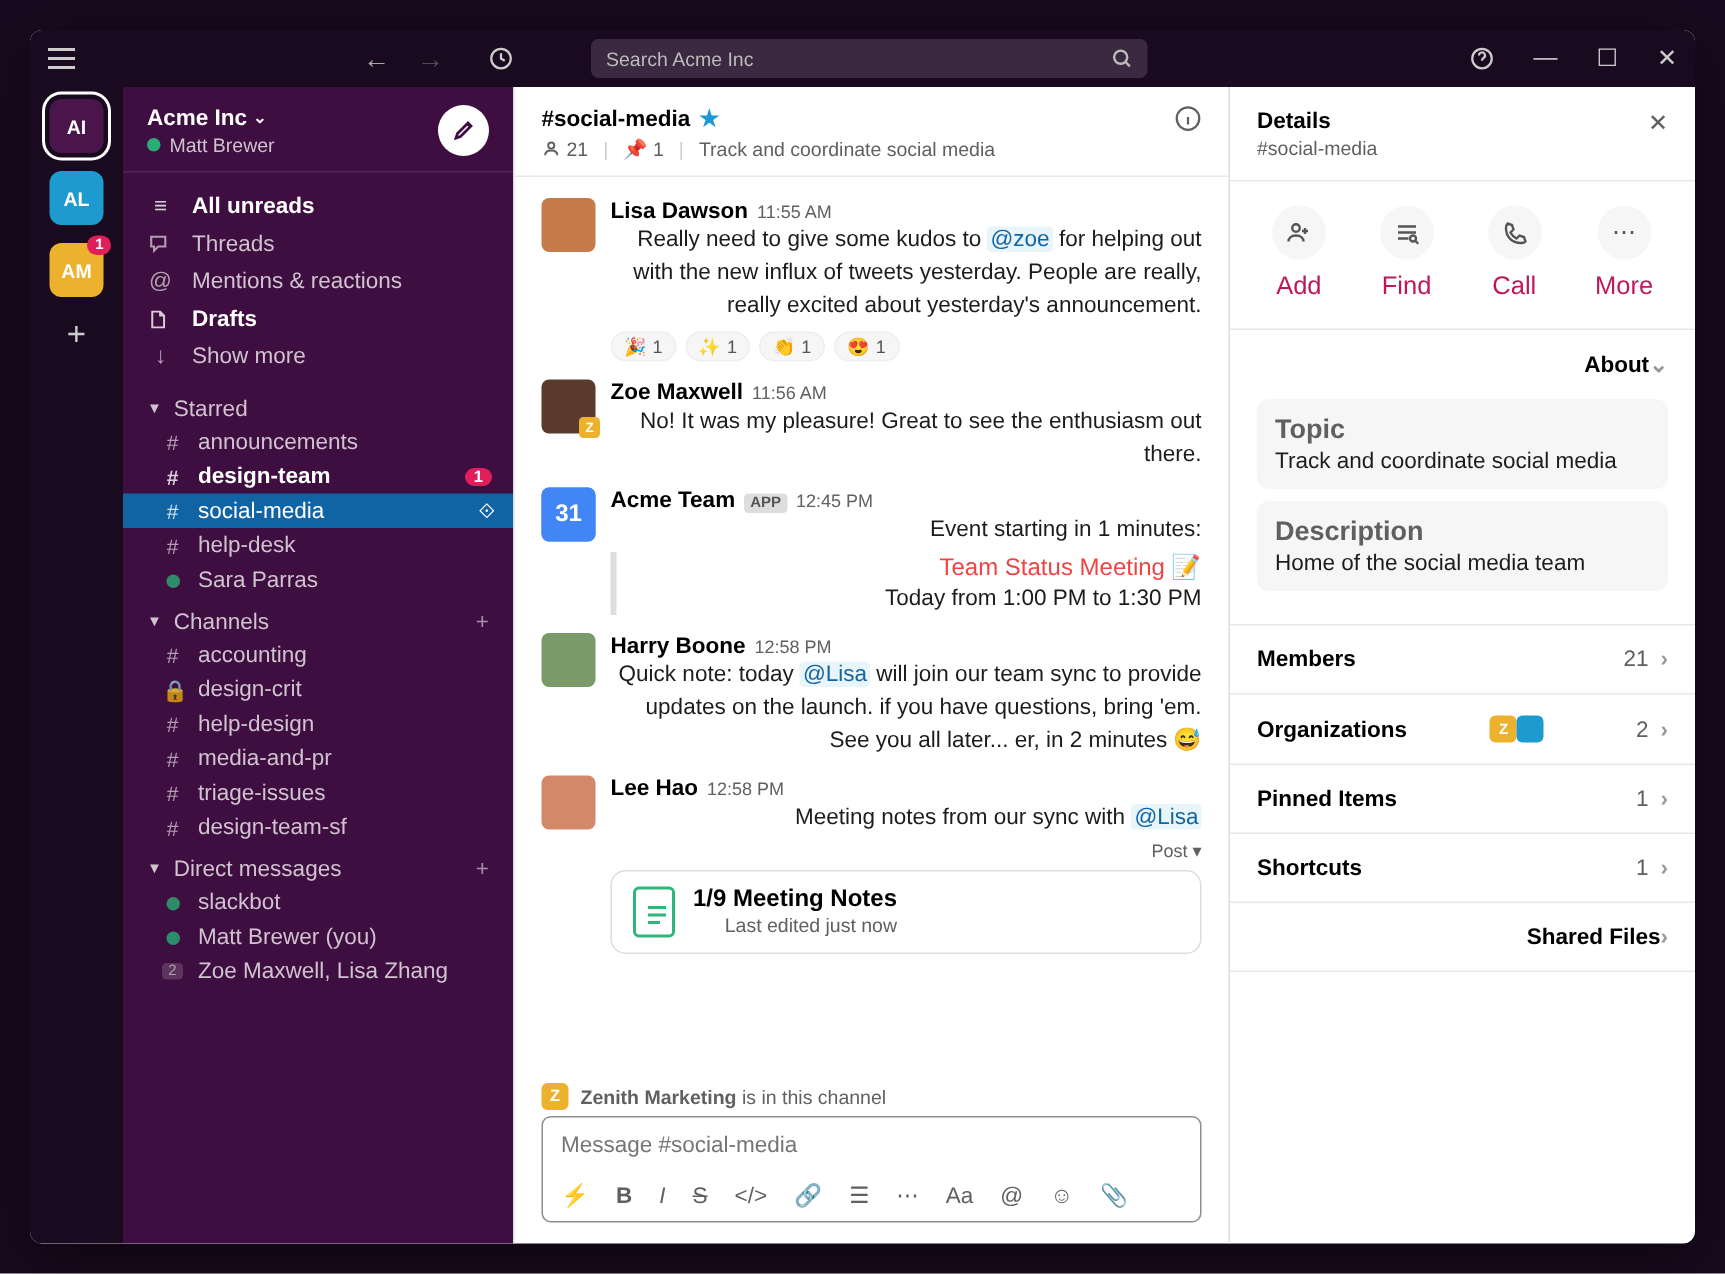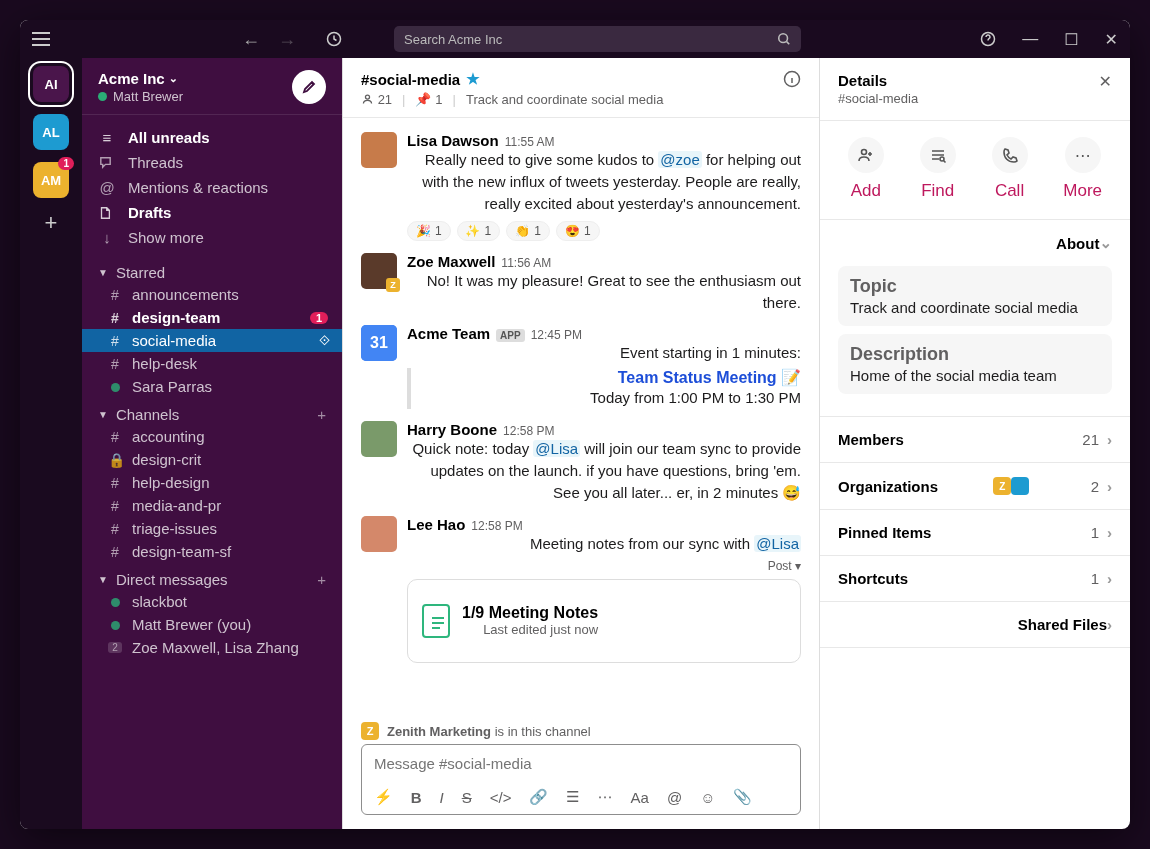--- a/index.html
+++ b/index.html
@@ -4,21 +4,21 @@
 <style>
 * { margin: 0; padding: 0; box-sizing: border-box; font-family: -apple-system, BlinkMacSystemFont, "Segoe UI", Helvetica, Arial, sans-serif; }
 body { background: #1a0a1f; padding: 20px; }
 .window { width: 1110px; height: 809px; background: #fff; border-radius: 8px; overflow: hidden; display: flex; flex-direction: column; box-shadow: 0 10px 40px rgba(0,0,0,0.5); }
 .titlebar { height: 38px; background: #1a0a1f; display: flex; align-items: center; padding: 0 12px; gap: 12px; }
 .ham { width: 18px; height: 14px; display: flex; flex-direction: column; justify-content: space-between; cursor: pointer; }
 .ham div { height: 2px; background: #ccc; }
 .nav-arrows { display: flex; gap: 18px; margin-left: 180px; }
 .nav-arrow { color: #aaa; font-size: 18px; cursor: pointer; }
 .history-icon { color: #ccc; margin-left: 18px; cursor: pointer; }
-.searchbox { width: 407px; height: 26px; background: #3a2940; border-radius: 5px; display: flex; align-items: center; padding: 0 10px; margin-left: 40px; color: #bbb; font-size: 13px; position: relative; }
+.searchbox { width: 371px; height: 26px; background: #3a2940; border-radius: 5px; display: flex; align-items: center; padding: 0 10px; margin-left: 40px; color: #bbb; font-size: 13px; position: relative; }
 .searchbox .mag { position: absolute; right: 10px; color: #bbb; }
 .title-right { display: flex; gap: 26px; align-items: center; color: #ccc; margin-left: auto; }
 .title-right span { cursor: pointer; }
 .body { flex: 1; display: flex; min-height: 0; }
 
 .rail { width: 62px; background: #1a0a1f; display: flex; flex-direction: column; align-items: center; padding-top: 8px; gap: 12px; }
 .ws { width: 36px; height: 36px; border-radius: 8px; display: flex; align-items: center; justify-content: center; font-weight: 700; font-size: 13px; color: #fff; cursor: pointer; position: relative; }
 .ws.active { box-shadow: 0 0 0 3px #1a0a1f, 0 0 0 5px #fff; }
 .ws-badge { position: absolute; top: -5px; right: -5px; background: #e01e5a; color: #fff; font-size: 10px; border-radius: 8px; padding: 1px 5px; }
 .rail-plus { color: #ccc; font-size: 22px; cursor: pointer; }
@@ -54,22 +54,22 @@
 .msg-body { flex: 1; min-width: 0; }
 .msg-head { display: flex; align-items: baseline; gap: 6px; }
 .msg-name { font-weight: 900; font-size: 15px; }
 .msg-time { font-size: 12px; color: #616061; }
 .msg-text { font-size: 15px; color: #1d1c1d; line-height: 1.46; }
 .mention { color: #1264a3; background: #e8f5fa; border-radius: 3px; padding: 0 2px; }
 .app-badge { background: #ddd; color: #555; font-size: 10px; padding: 1px 4px; border-radius: 3px; font-weight: 700; }
 .reactions { display: flex; gap: 6px; margin-top: 6px; }
 .react { background: #f6f6f6; border: 1px solid #eee; border-radius: 12px; padding: 2px 8px; font-size: 12px; display: flex; align-items: center; gap: 4px; cursor: pointer; }
 .event-block { border-left: 4px solid #ddd; padding-left: 12px; margin-top: 4px; }
-.event-title { color: #1d4ed8; font-weight: 700; }
-.post-card { border: 1px solid #ddd; border-radius: 10px; padding: 24px 14px; margin-top: 6px; display: flex; gap: 12px; align-items: center; cursor: pointer; }
+.event-title { color: #ef4444; font-weight: 400; }
+.post-card { border: 1px solid #ddd; border-radius: 10px; padding: 10px 14px; margin-top: 6px; display: flex; gap: 12px; align-items: center; cursor: pointer; }
 .post-ico { width: 28px; height: 34px; border: 2px solid #2eb67d; border-radius: 4px; position: relative; }
 .banner { display: flex; align-items: center; gap: 8px; padding: 4px 18px; font-size: 13px; color: #616061; }
 .banner .zico { width: 18px; height: 18px; background: #ecb22e; border-radius: 4px; color: #fff; font-size: 11px; font-weight: 700; display: flex; align-items: center; justify-content: center; }
 .composer-wrap { padding: 0 18px 14px; }
 .composer { border: 1px solid #8d8d8d; border-radius: 6px; }
 .composer input { width: 100%; border: none; padding: 10px 12px; font-size: 15px; outline: none; background: transparent; }
 .toolbar { display: flex; align-items: center; gap: 18px; padding: 6px 12px 8px; color: #616061; }
 .toolbar .tb { cursor: pointer; font-size: 15px; }
 
 .details { width: 310px; display: flex; flex-direction: column; overflow-y: auto; }

